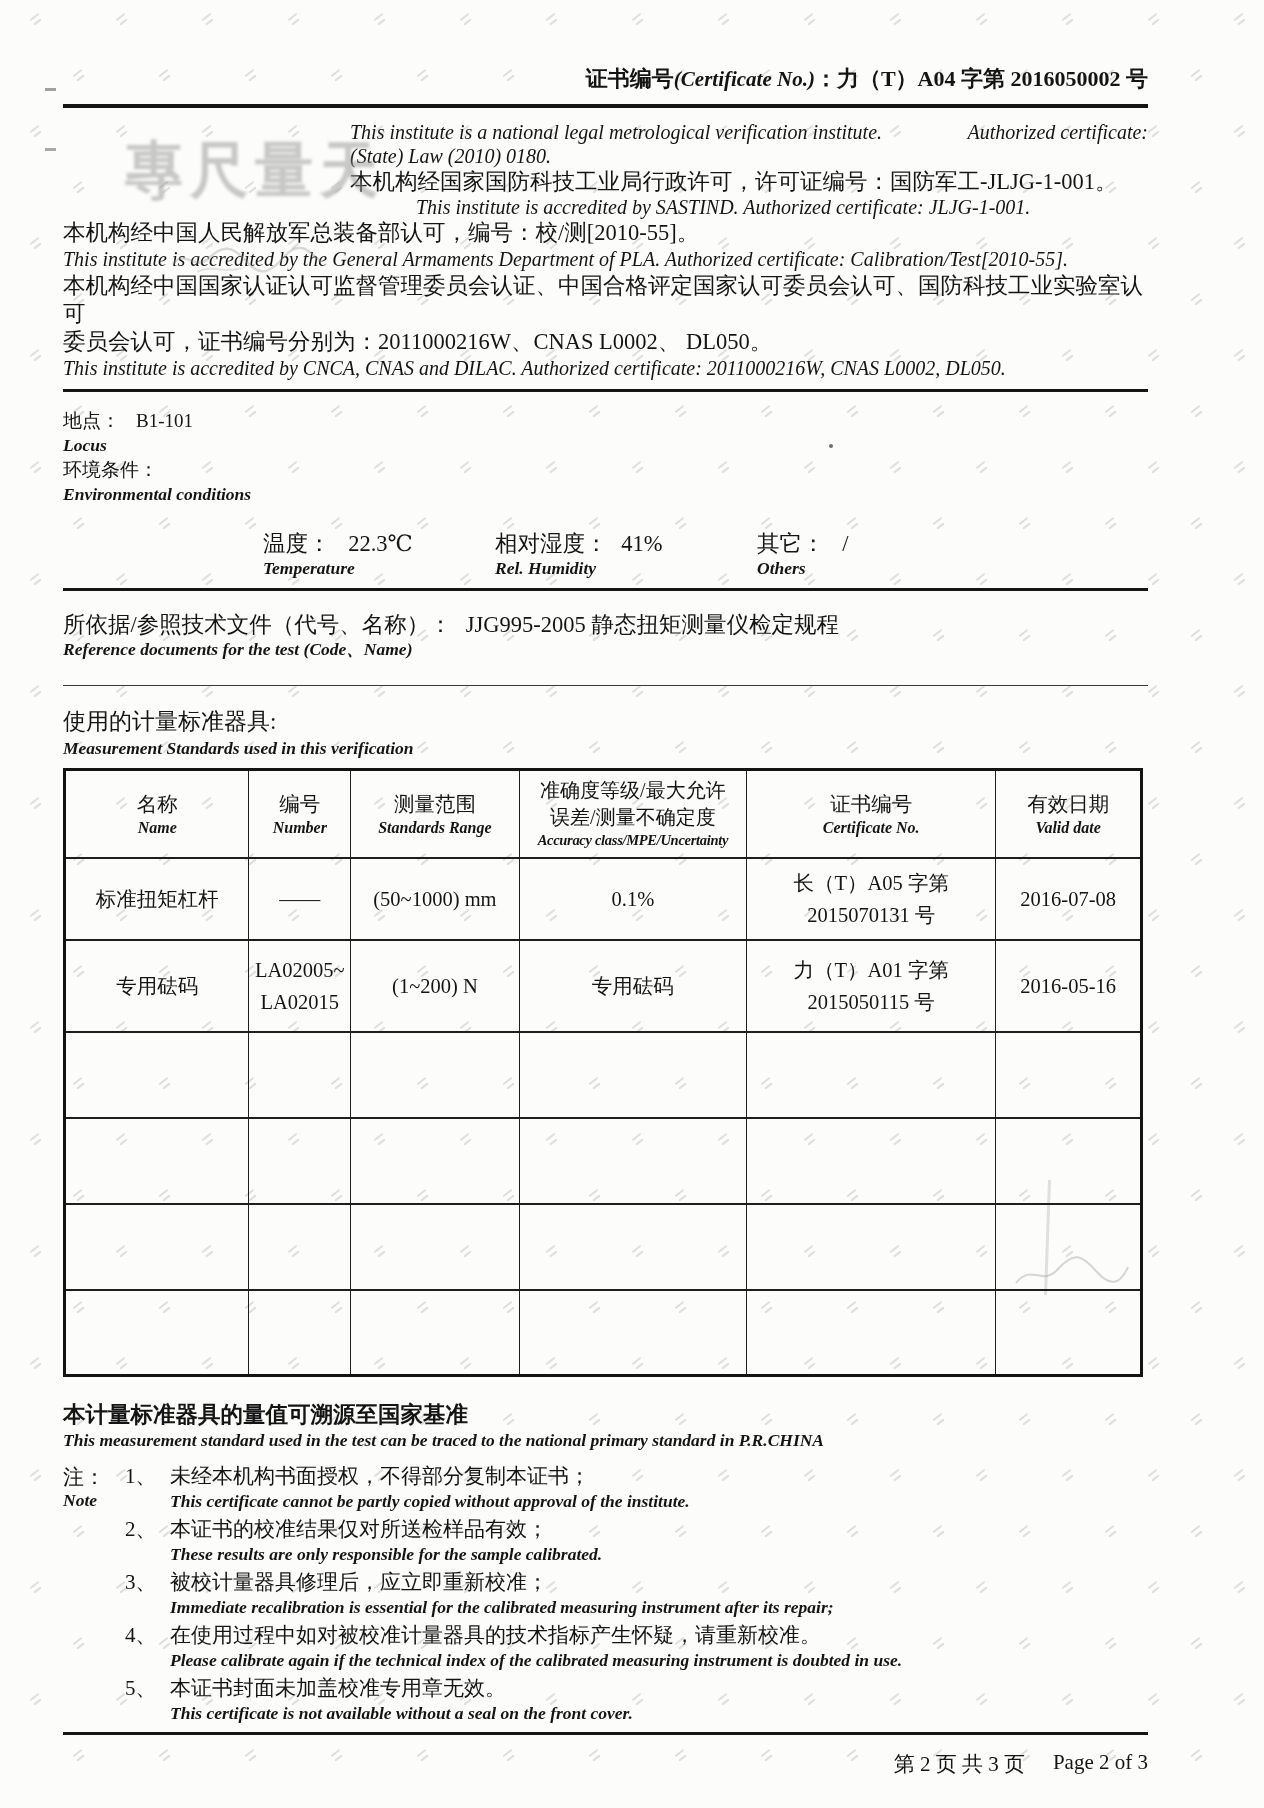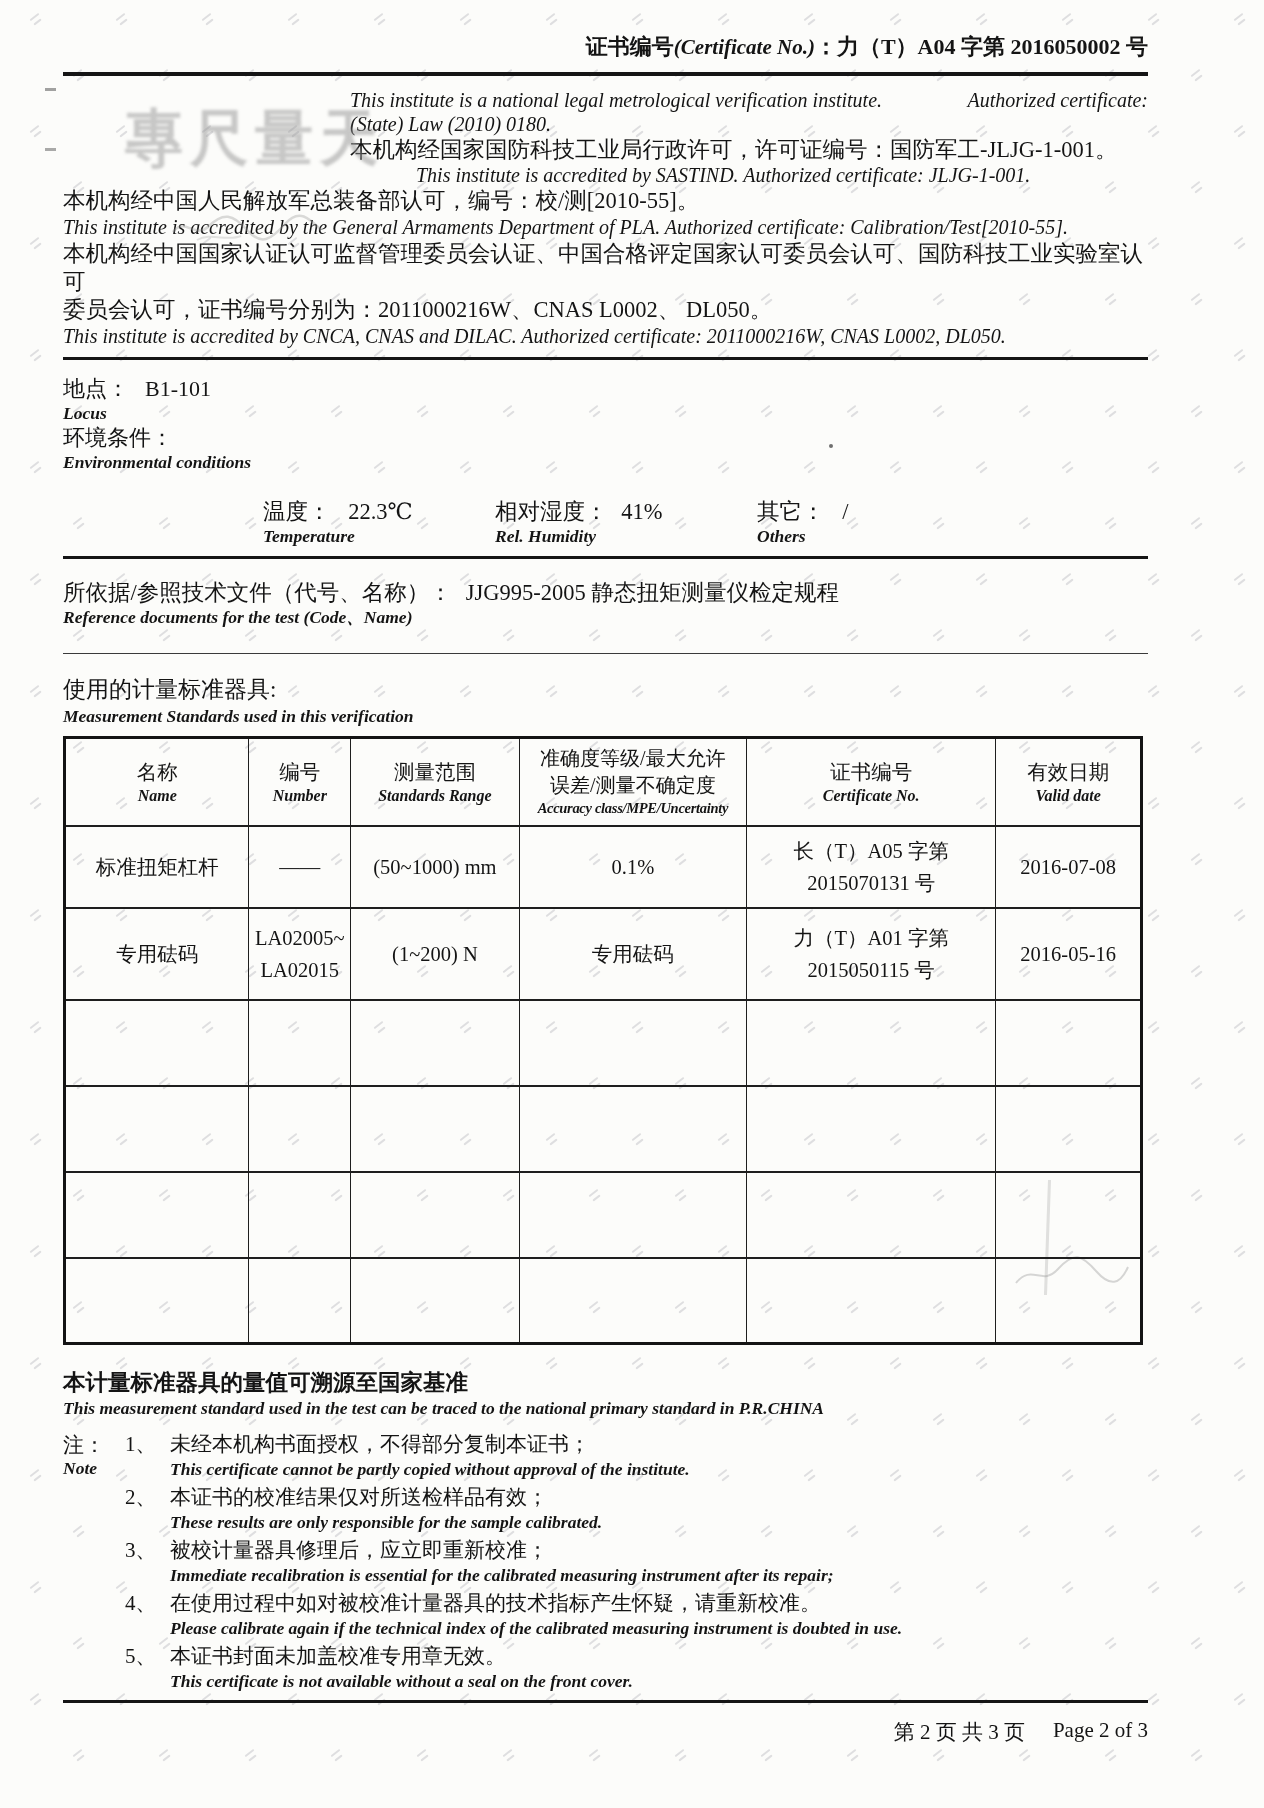--- a/index.html
+++ b/index.html
@@ -17,21 +17,21 @@
   .en{font-style:italic;}
   .en-b{font-style:italic;font-weight:bold;}
 
   
   .wm-layer{position:absolute;inset:0;pointer-events:none;z-index:0;}
   .wm{position:absolute;width:16px;height:14px;opacity:.55;}
   .wm::before,.wm::after{content:"";position:absolute;background:#c7c7cb;height:2px;border-radius:1px;}
   .wm::before{width:11px;left:1px;top:4px;transform:rotate(-38deg);}
   .wm::after{width:9px;left:5px;top:9px;transform:rotate(-38deg);}
 
-  .content,.footer{z-index:1;}
+  .content,.footer{z-index:1;margin-top:32px;}
 
   
   .cert-header{padding-top:33px;text-align:right;font-size:22px;font-weight:bold;line-height:27px;white-space:nowrap;}
   .cert-header .en{font-weight:bold;font-size:21px;}
   .rule{border:0;border-top:3px solid #151515;margin:0;}
   .rule-top{margin-top:11px;border-top-width:4px;}
   .rule-mid{border-top-width:3px;}
   .rule-hum{border-top-width:3.5px;}
   .rule-thin{border-top-width:1.5px;border-top-color:#3a3a3a;}
 
@@ -50,21 +50,21 @@
   .inst-text .en{font-size:20px;line-height:24px;}
   .j{display:flex;justify-content:space-between;}
   .indented{text-indent:66px;font-style:italic;}
 
   
   .acc-block .zh{font-size:22.5px;line-height:28px;}
   .acc-block .en{font-size:20px;line-height:25px;}
 
   
   .loc-block{margin-top:15px;}
-  .loc-line{font-size:22px;line-height:28px;display:flex;}
+  .loc-line{font-size:19px;line-height:28px;display:flex;}
   .loc-line .val{margin-left:16px;}
   .small-en{font-size:17.5px;line-height:21px;}
   .env-row{display:flex;margin-left:200px;margin-top:25px;}
   .env-col1{width:232px;}
   .env-col2{width:262px;}
   .env-line{font-size:22.5px;line-height:28px;white-space:nowrap;}
   .env-line .val{margin-left:12px;}
   .env-col2 .env-line .val{margin-left:8px;}
   .rule-after-env{margin-top:9px;}
 

